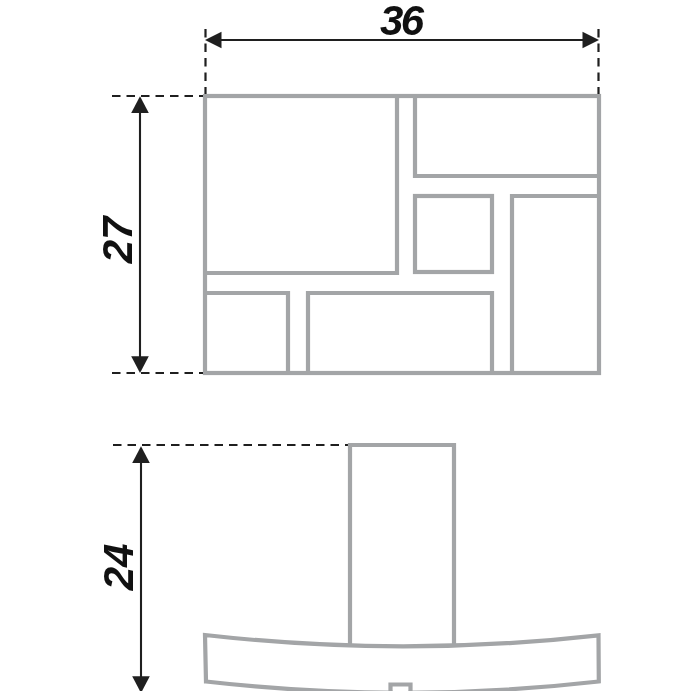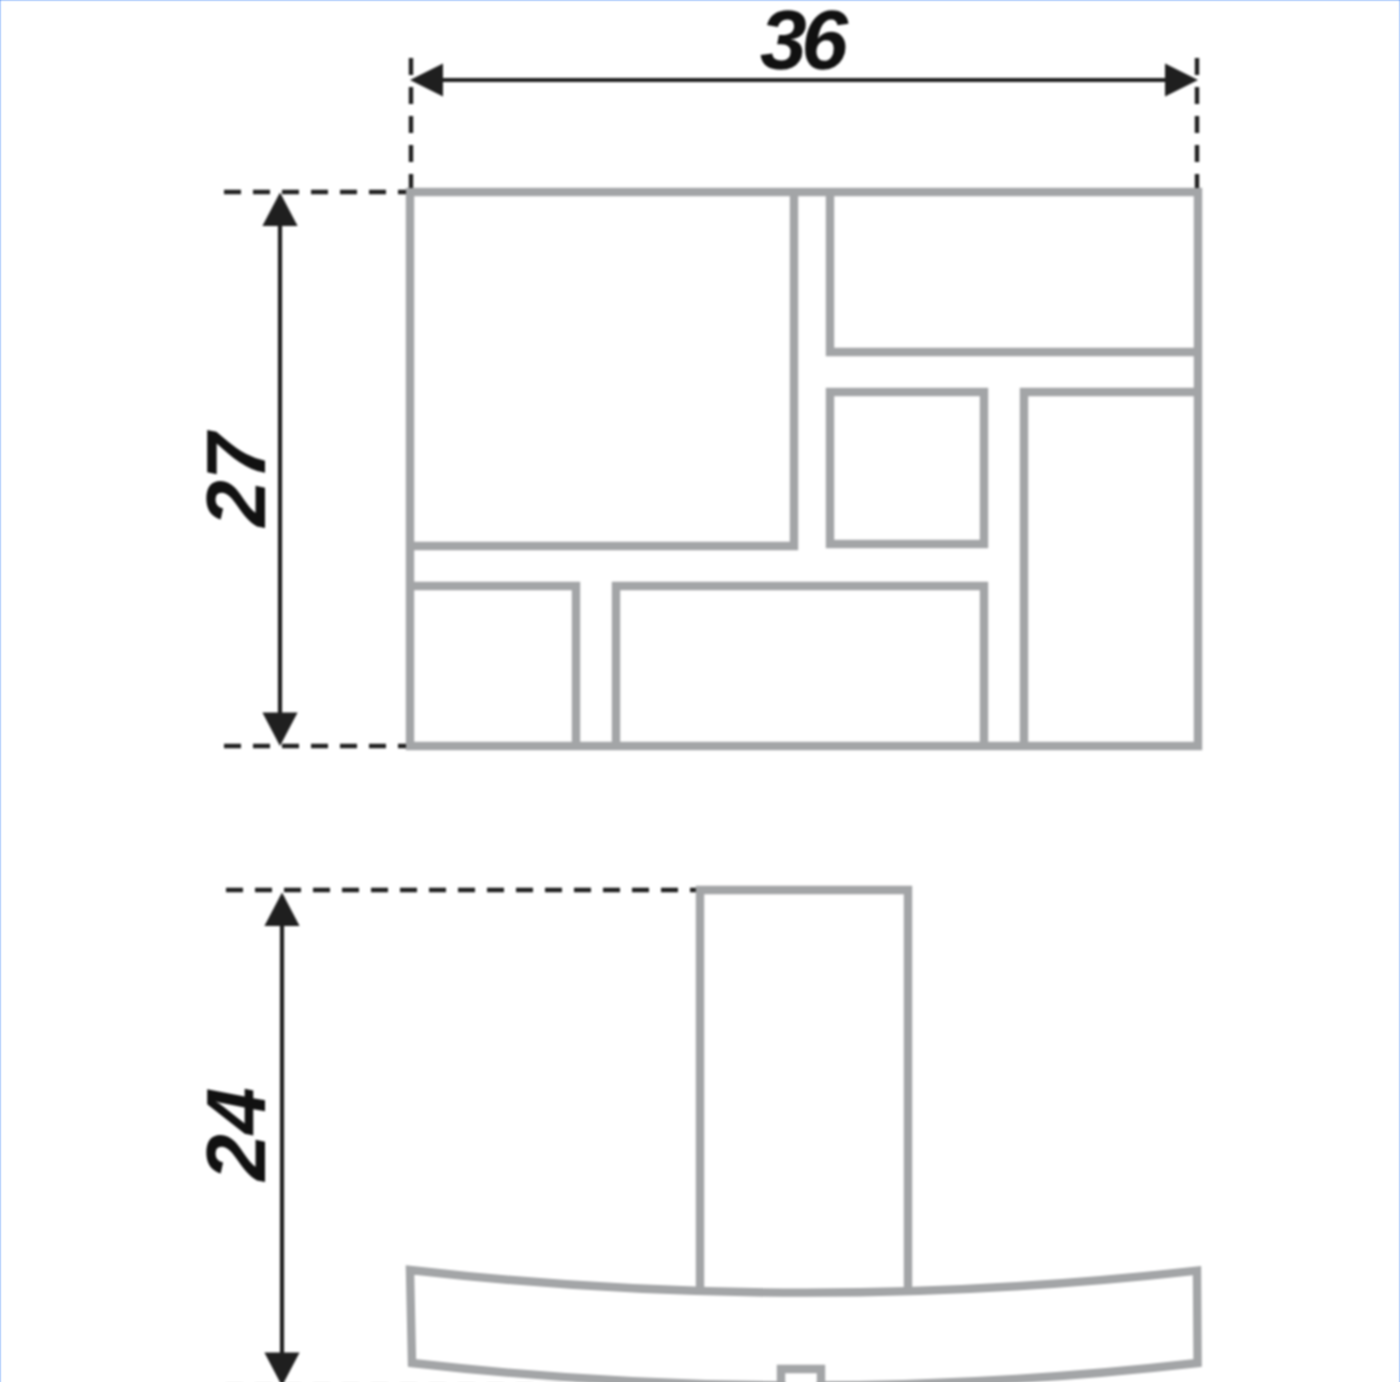--- a/index.html
+++ b/index.html
@@ -1,16 +1,16 @@
 <!DOCTYPE html>
 <html><head>
 <meta charset="utf-8">
 <style>
   html,body{margin:0;padding:0;background:#ffffff;}
-  .wrap{width:700px;height:691px;position:relative;background:#3b82f6;}
+  .wrap{width:700px;height:691px;position:relative;background:#15803d;}
   svg{display:block;}
   text{font-family:"Liberation Sans",sans-serif;font-weight:bold;font-style:italic;fill:#111111;}
 </style>
 </head>
 <body>
 <div class="wrap">
 <svg width="700" height="700" viewBox="0 0 700 700" style="filter:blur(0.45px)">
 
   <rect x="0" y="0" width="700" height="700" fill="#ffffff"></rect>
 

